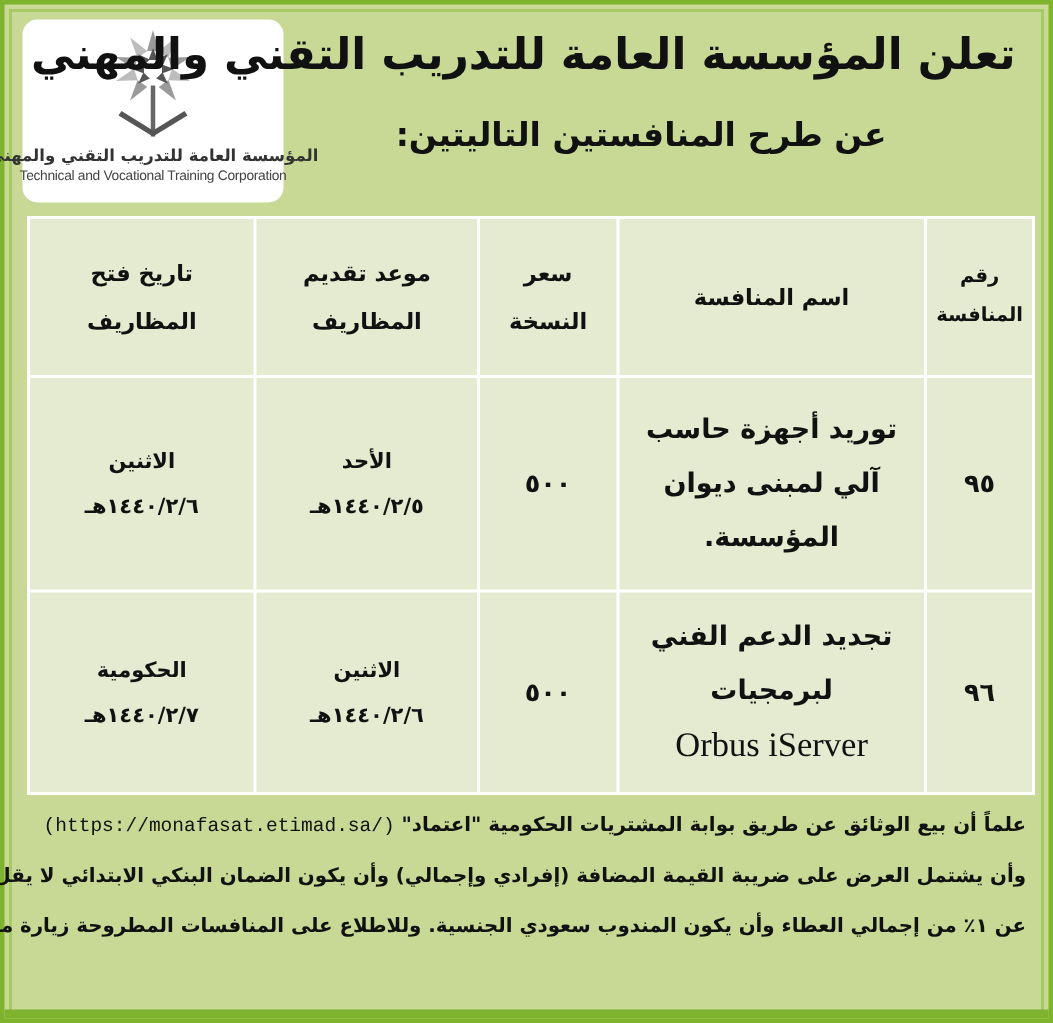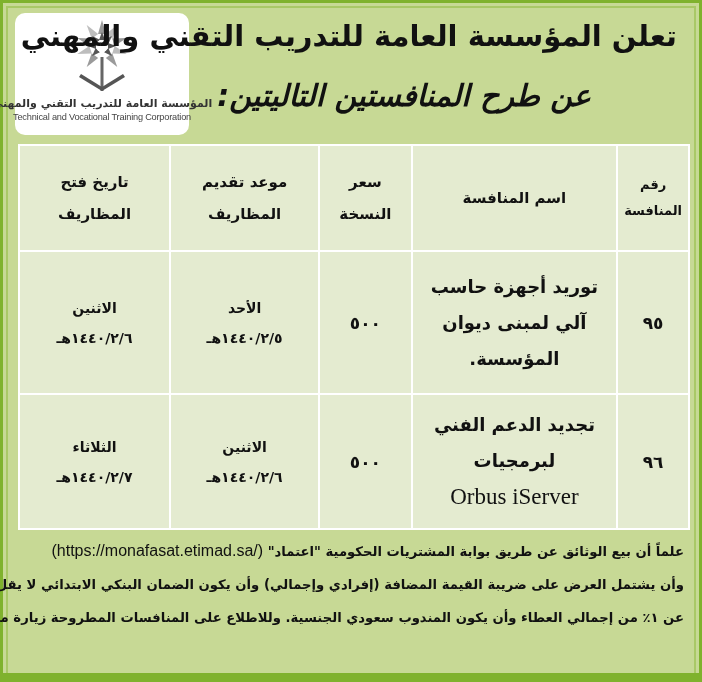--- a/index.html
+++ b/index.html
@@ -34,21 +34,21 @@
     }
 
     .title {
       position: absolute; right: 22px; top: 16px; width: 470px;
       direction: rtl; text-align: left;
       font-size: 29px; font-weight: bold; color: #111; white-space: nowrap;
     }
     .subtitle {
       position: absolute; right: 108px; top: 75px;
       direction: rtl; text-align: right;
-      font-size: 30px; font-weight: bold; color: #111; white-space: nowrap; font-style: italic;
+      font-size: 22px; font-weight: bold; color: #111; white-space: nowrap;
     }
 
     table.tenders {
       position: absolute; left: 15px; top: 141px; width: 672px; height: 384px;
       border-collapse: collapse; direction: rtl;
       background: #e4ebd0;
     }
     table.tenders th, table.tenders td {
       border: 2px solid #ffffff; text-align: center; vertical-align: middle;
       font-weight: bold; color: #111;
@@ -66,21 +66,21 @@
     .col-price-w { width: 93px; margin-left: 12px; }
     .col-sub-w { width: 150px; }
     .col-open-w { width: 152px; }
 
     .footer {
       position: absolute; left: 15px; right: 15px; top: 531px;
       direction: rtl; text-align: right;
       font-size: 13.2px; font-weight: bold; color: #111;
     }
     .footer .line { height: 33.5px; line-height: 33.5px; white-space: nowrap; overflow: visible; }
-    .footer .url { font-family: Liberation Sans, sans-serif; font-weight: normal; font-size: 16px; direction: ltr; unicode-bidi: embed; }
+    .footer .url { font-family: Liberation Mono, monospace; font-weight: normal; font-size: 13px; direction: ltr; unicode-bidi: embed; }
     .footer .url.link { text-decoration: underline; }
     .bottom-strip { position: absolute; left: 0; right: 0; bottom: 0; height: 6px; background: #7fb22d; }
   </style>
 </head>
 <body>
 
 <div class="frame">
   <div class="inner-line"></div>
 
   <div class="logo-box">
@@ -165,21 +165,21 @@
           <div>تجديد الدعم الفني</div>
           <div>لبرمجيات</div>
           <div><span class="en-text">Orbus iServer</span></div>
         </td>
         <td class="col-price">٥٠٠</td>
         <td>
           <div>الاثنين</div>
           <div>١٤٤٠/٢/٦هـ</div>
         </td>
         <td>
-          <div>الثلاثاء</div>
+          <div>الحكومية</div>
           <div>١٤٤٠/٢/٧هـ</div>
         </td>
       </tr>
     </tbody>
   </table>
 
   <div class="footer">
     <div class="line">
       <span>علماً أن بيع الوثائق عن طريق بوابة المشتريات الحكومية "اعتماد"</span>
       <span class="url">(https://monafasat.etimad.sa/)</span>

